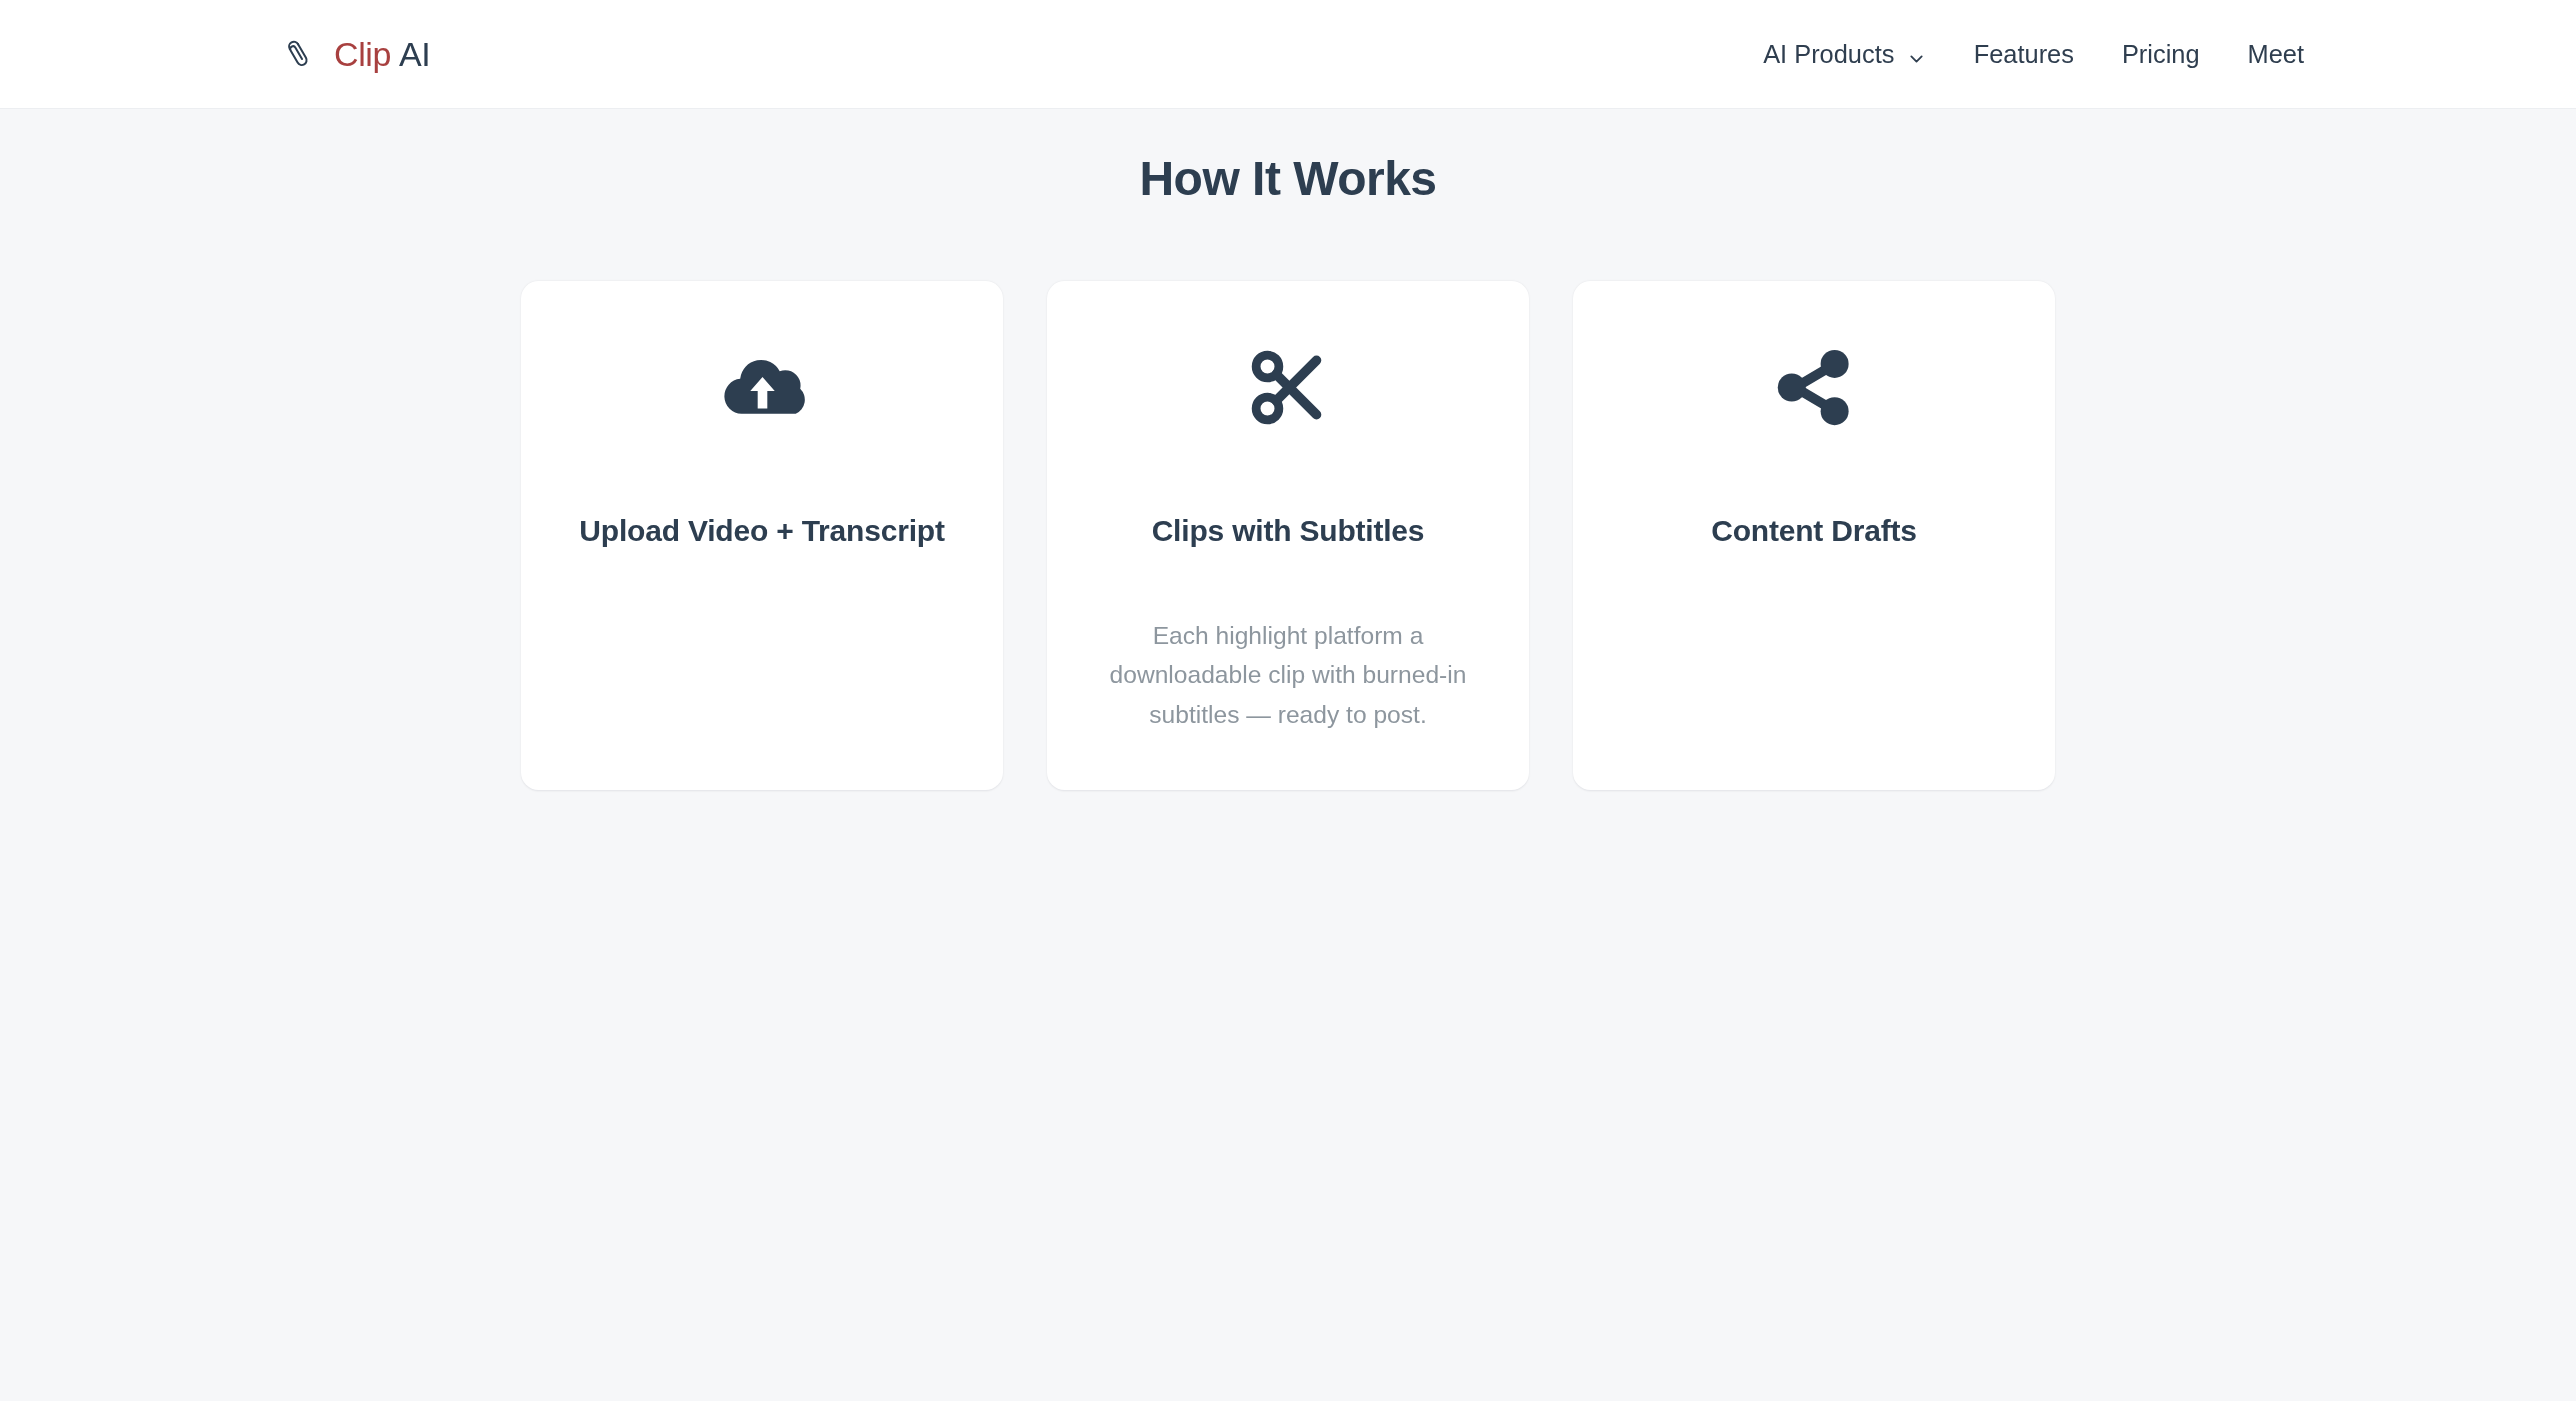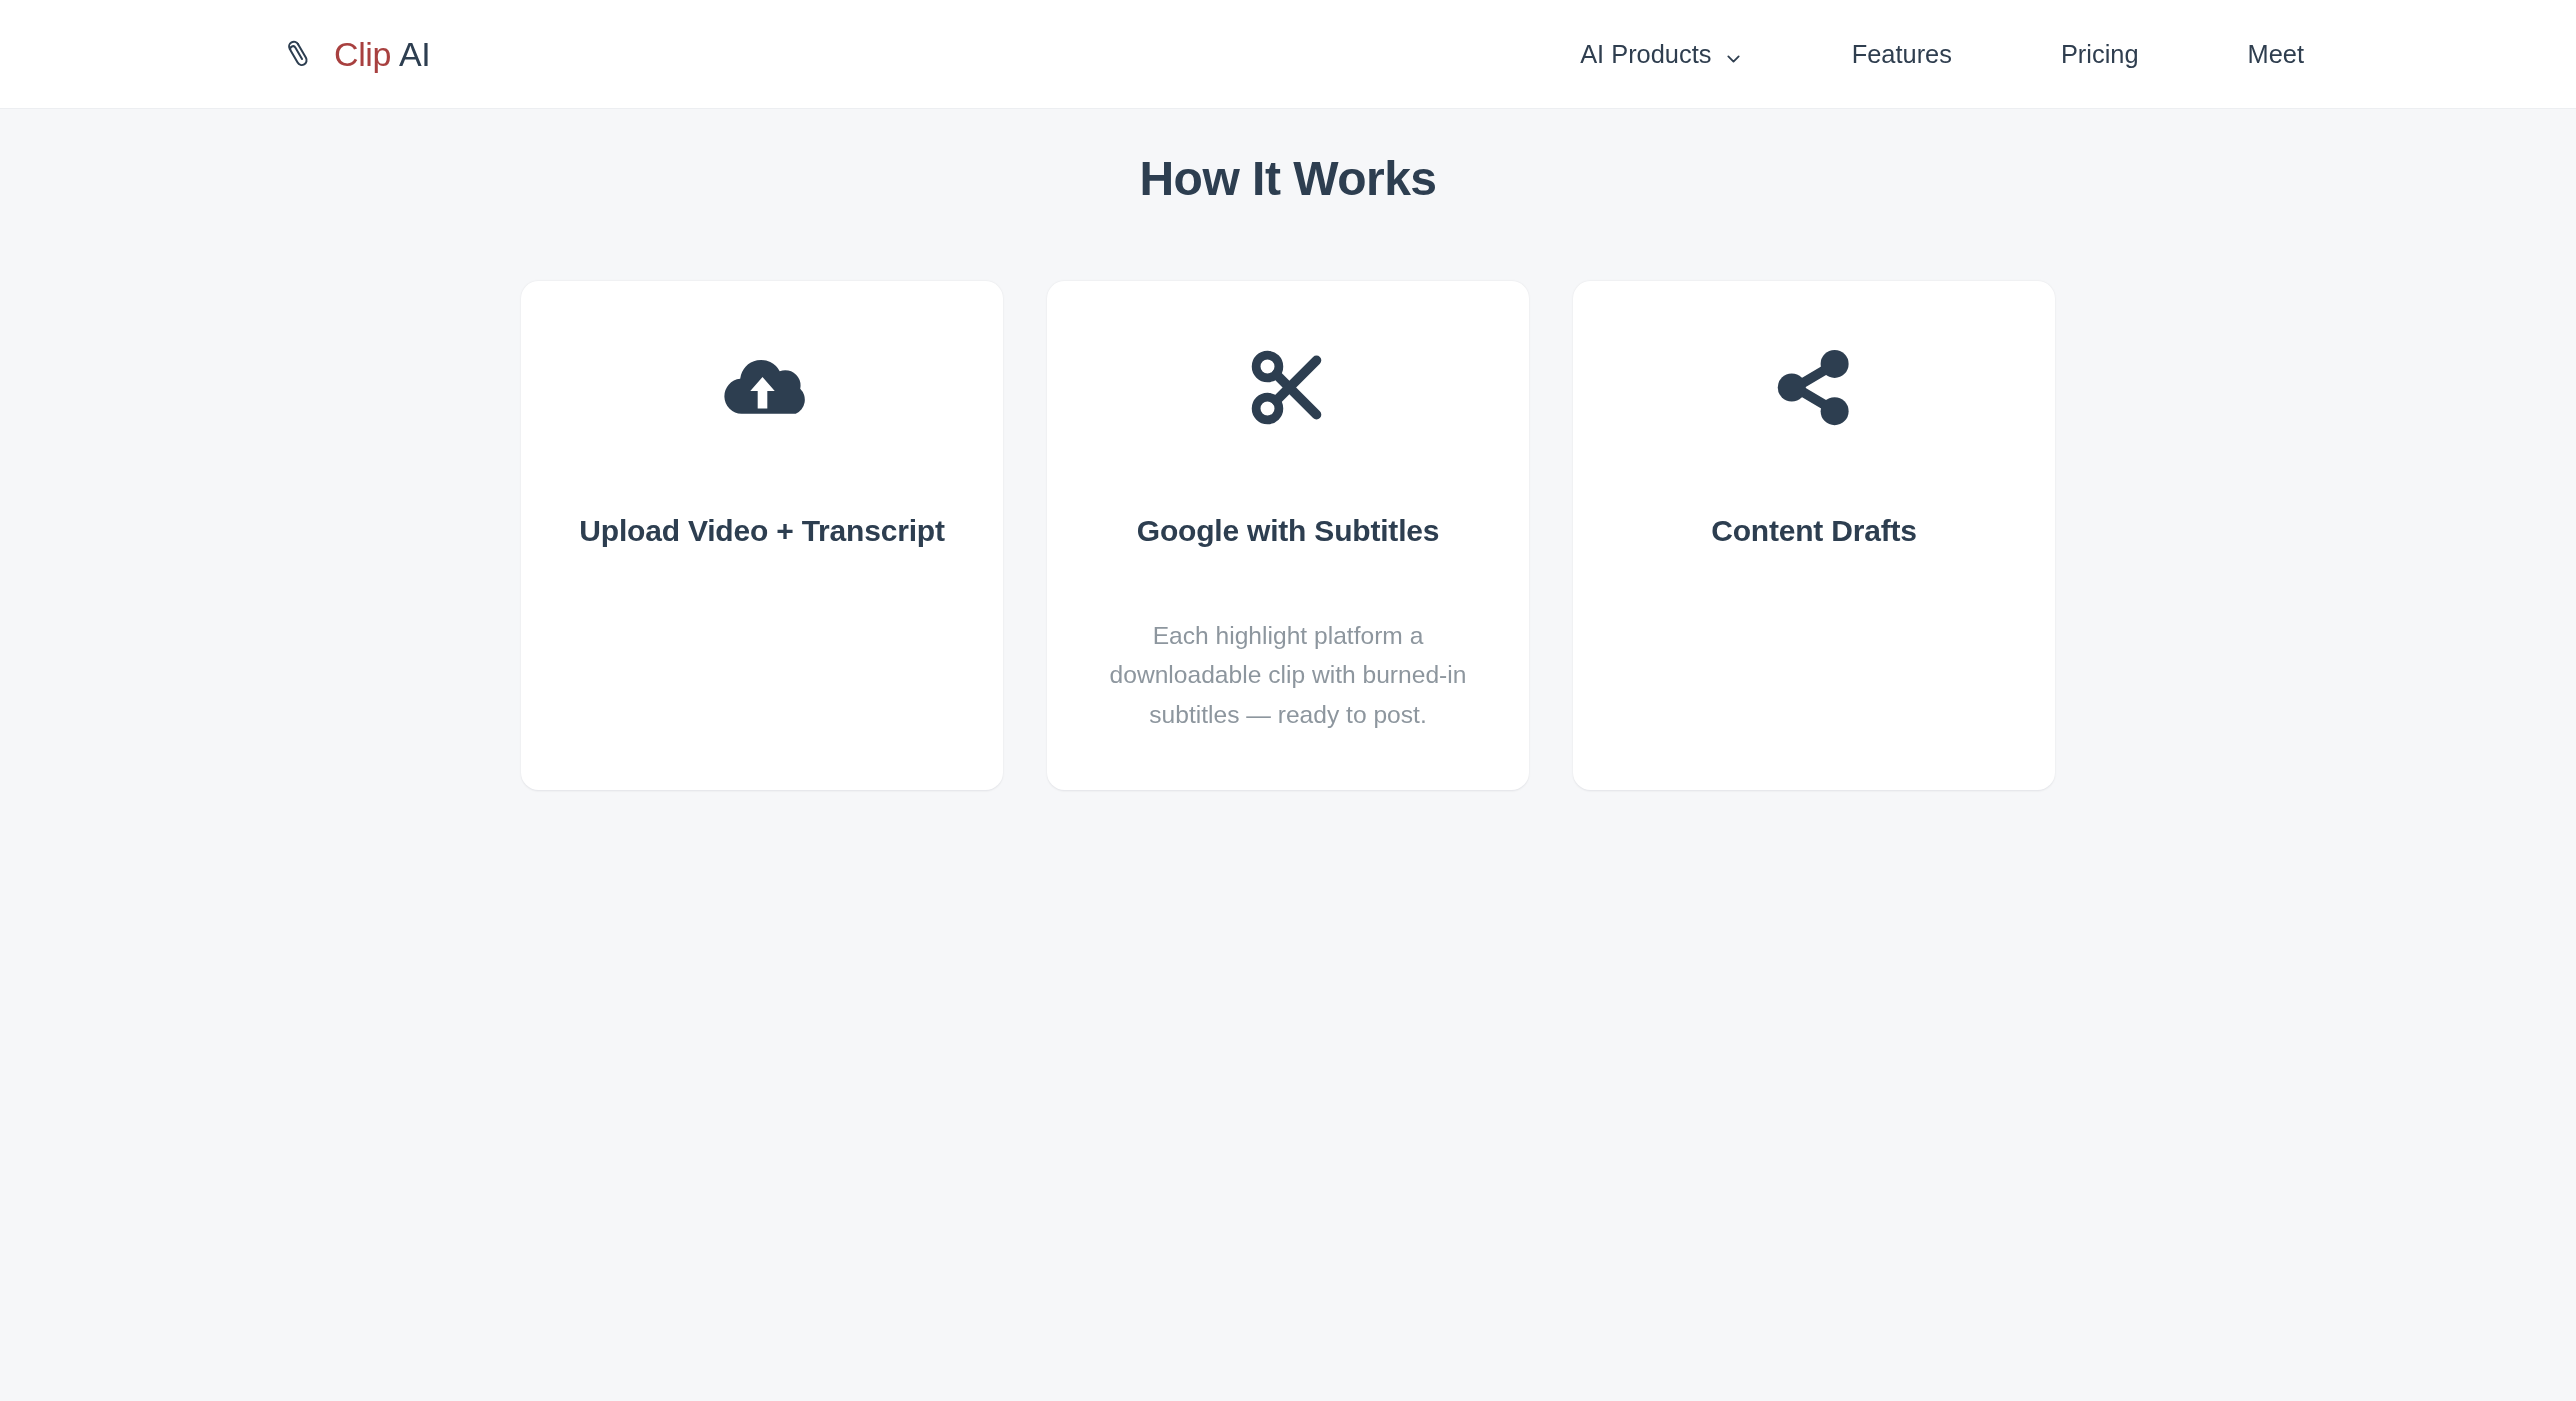--- a/index.html
+++ b/index.html
@@ -44,21 +44,21 @@
     letter-spacing: -0.4px;
     white-space: nowrap;
   }
   .brand-clip { color: #a8403f; }
   .brand-ai   { color: #2d3e50; margin-left: 8px; }
 
   .nav {
     margin-left: auto;
     display: flex;
     align-items: center;
-    gap: 109px;
+    gap: 48px;
   }
 
   .nav-item {
     font-size: 25.4px;
     color: #2f3e4f;
     display: flex;
     align-items: center;
     gap: 12.3px;
     cursor: pointer;
     white-space: nowrap;
@@ -196,21 +196,21 @@
 
     <div class="card mid">
       <div class="card-icon">
         <svg width="91" height="91" viewBox="0 0 104 104">
           <circle cx="28" cy="28" r="13" fill="none" stroke="#2d3e50" stroke-width="10"></circle>
           <circle cx="28" cy="76" r="13" fill="none" stroke="#2d3e50" stroke-width="10"></circle>
           <line x1="38" y1="37" x2="84" y2="83" stroke="#2d3e50" stroke-width="11" stroke-linecap="round"></line>
           <line x1="38" y1="67" x2="84" y2="21" stroke="#2d3e50" stroke-width="11" stroke-linecap="round"></line>
         </svg>
       </div>
-      <div class="card-title">Google with Subtitles</div>
+      <div class="card-title">Clips with Subtitles</div>
       <div class="card-desc">Each highlight platform a downloadable clip with burned-in subtitles — ready to post.</div>
     </div>
 
     <div class="card tall">
       <div class="card-icon">
         <svg width="91" height="91" viewBox="0 0 104 104">
           <line x1="30" y1="52" x2="74" y2="26" stroke="#2d3e50" stroke-width="11" stroke-linecap="round"></line>
           <line x1="30" y1="52" x2="74" y2="78" stroke="#2d3e50" stroke-width="11" stroke-linecap="round"></line>
           <circle cx="26" cy="52" r="16" fill="#2d3e50"></circle>
           <circle cx="75" cy="25" r="16" fill="#2d3e50"></circle>

